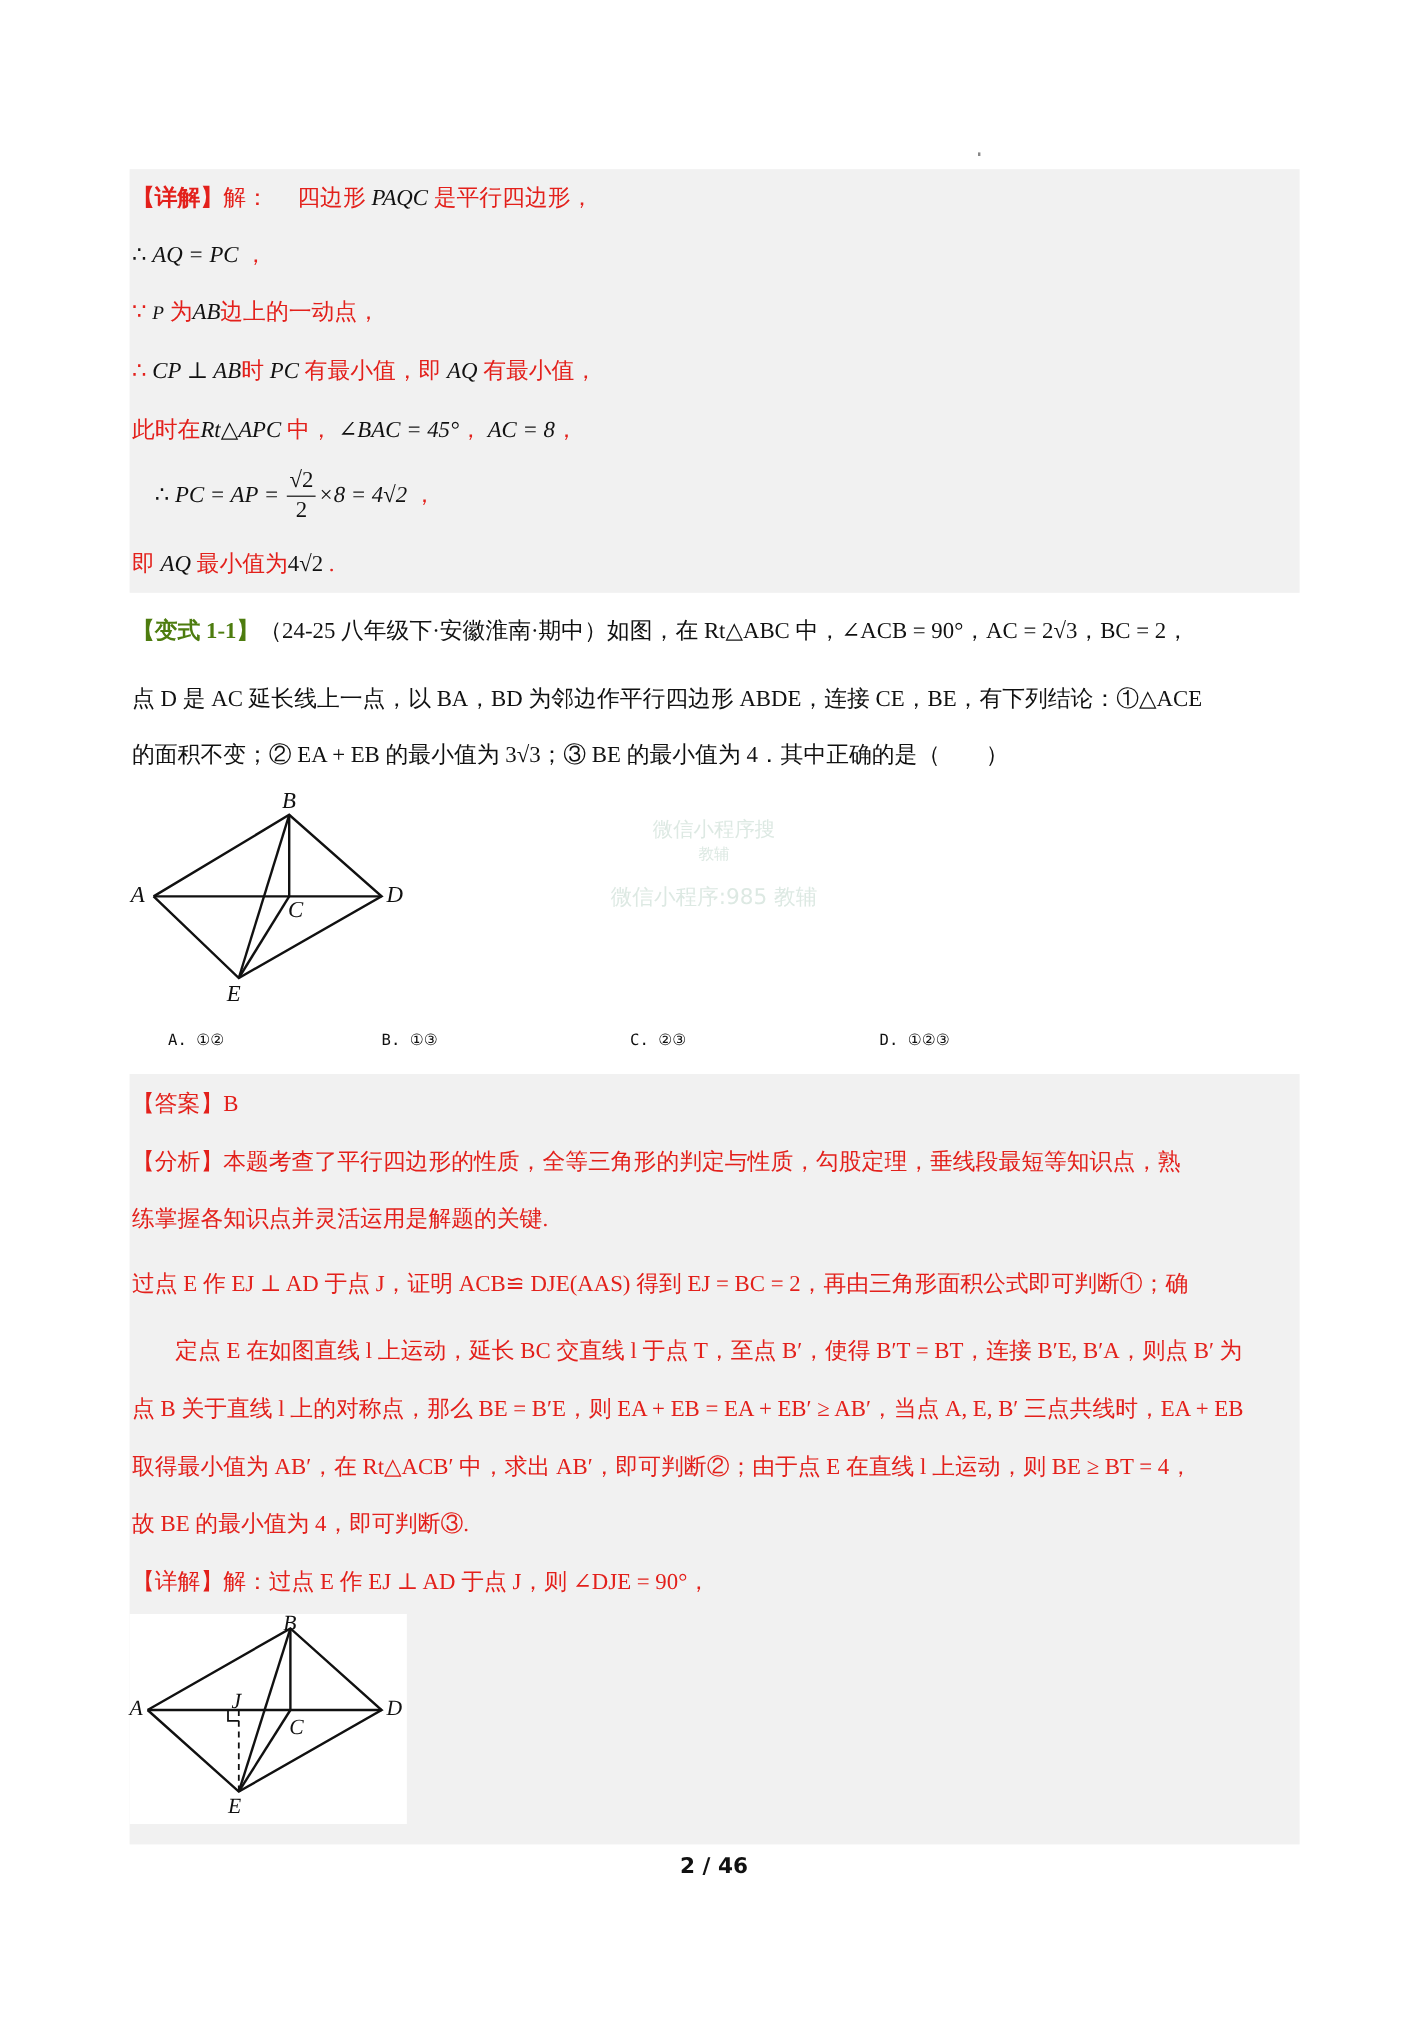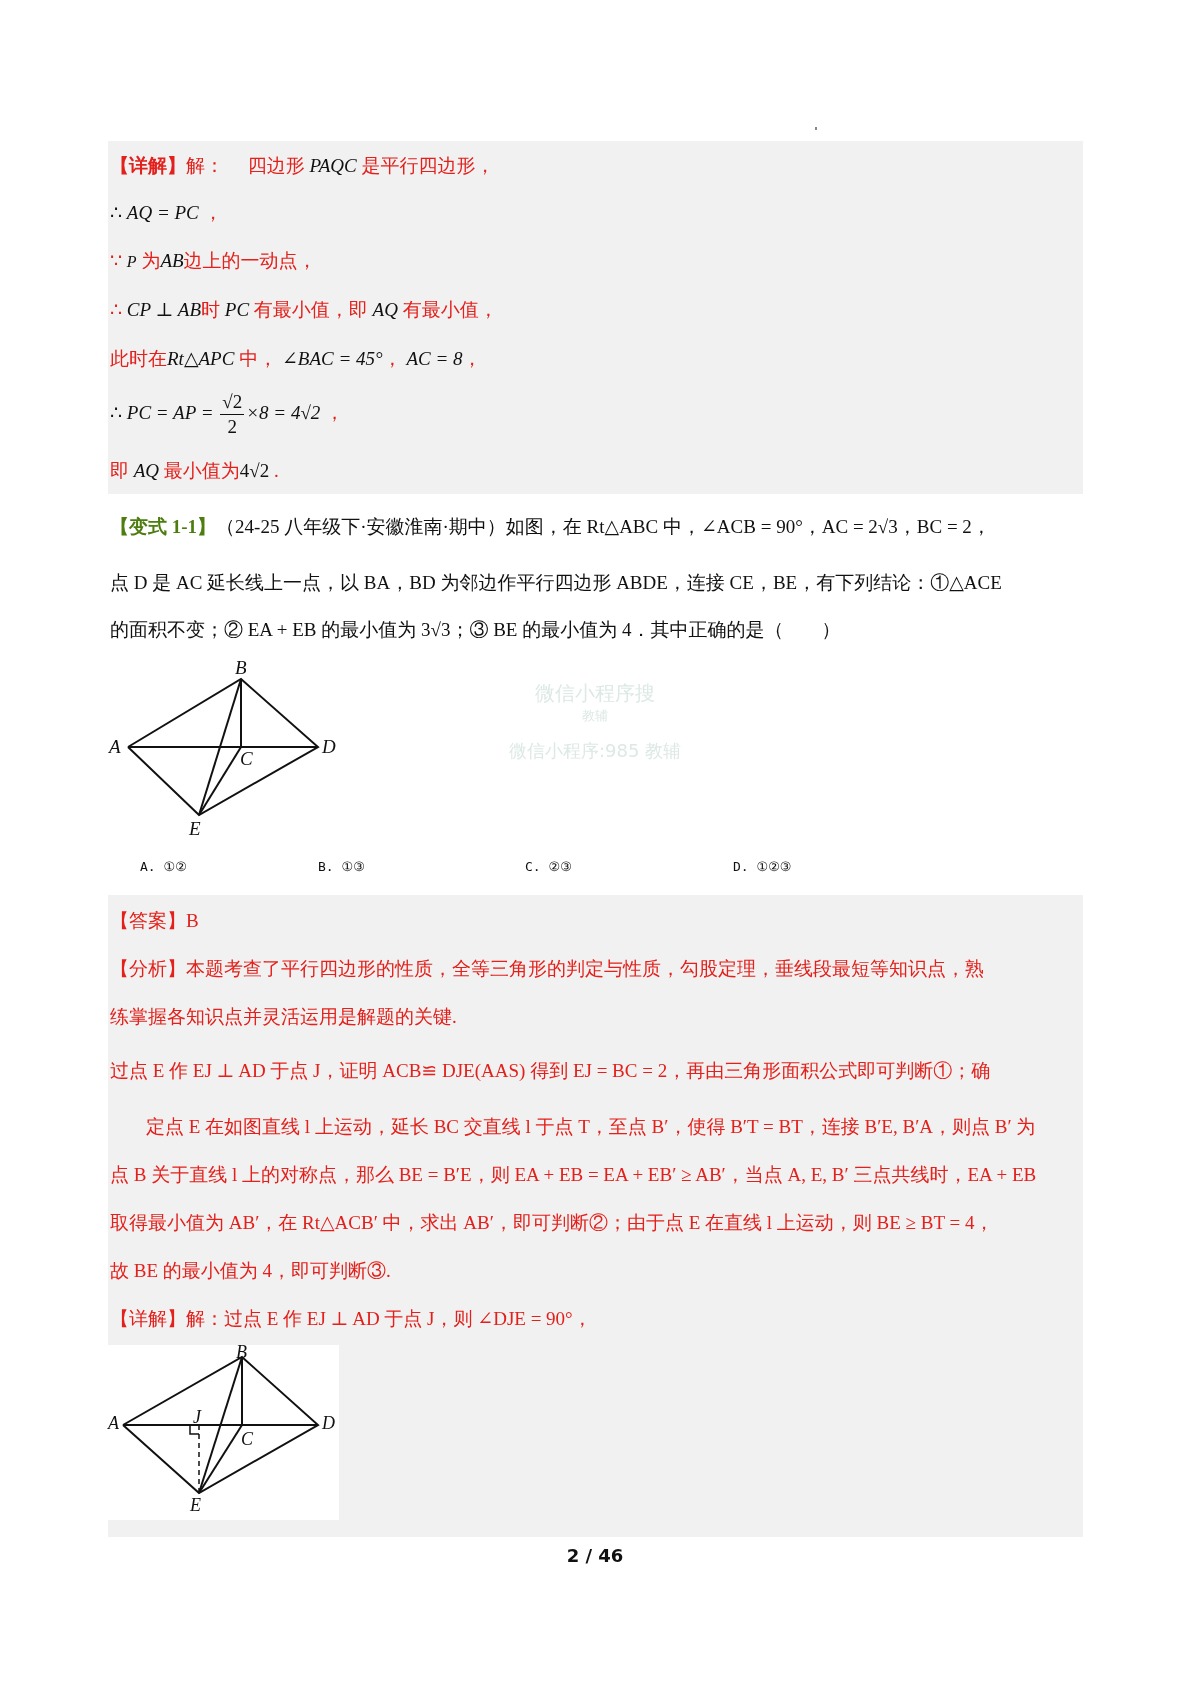--- a/index.html
+++ b/index.html
@@ -57,21 +57,21 @@
   <span class="red">有最小值，</span>
 </div>
 
 <div class="line" style="top:346px;">
   <span class="red">此时在</span><span class="m">Rt△APC</span>
   <span class="red">中，</span>
   <span class="m">∠BAC = 45°</span><span class="red">，</span>
   <span class="m">AC = 8</span><span class="red">，</span>
 </div>
 
-<div class="line" style="top:388px;line-height:50px;">
+<div class="line" style="top:388px;line-height:50px;margin-left:19px;">
   <span>∴</span>
   <span class="m">PC = AP =</span>
   <span class="frac">
     <span class="num">√2</span>
     <span class="den">2</span>
   </span><span class="m">×8 = 4√2</span>
   <span class="red">，</span>
 </div>
 
 <div class="line" style="top:458px;">
@@ -100,21 +100,21 @@
     <line x1="133" y1="92" x2="91" y2="160"></line>
   </g>
 </svg>
 <span class="fig m" style="left:235px;top:657px;font-size:19px;">B</span>
 <span class="fig m" style="left:109px;top:736px;font-size:19px;">A</span>
 <span class="fig m" style="left:240px;top:748px;font-size:19px;">C</span>
 <span class="fig m" style="left:322px;top:736px;font-size:19px;">D</span>
 <span class="fig m" style="left:189px;top:818px;font-size:19px;">E</span>
 
 <div class="wm">
-  <div style="font-size:20px;">微信小程序搜</div>
+  <div style="font-size:17px;">微信小程序搜</div>
   <div style="font-size:13px;">教辅</div>
   <div style="font-size:18px;margin-top:14px;">微信小程序:985 教辅</div>
 </div>
 
 <div class="opt" style="left:140px;"><span>A.</span> <span>①②</span></div>
 <div class="opt" style="left:318px;"><span>B.</span> <span>①③</span></div>
 <div class="opt" style="left:525px;"><span>C.</span> <span>②③</span></div>
 <div class="opt" style="left:733px;"><span>D.</span> <span>①②③</span></div>
 
 <div class="box" style="top:895px;height:642px;"></div>

